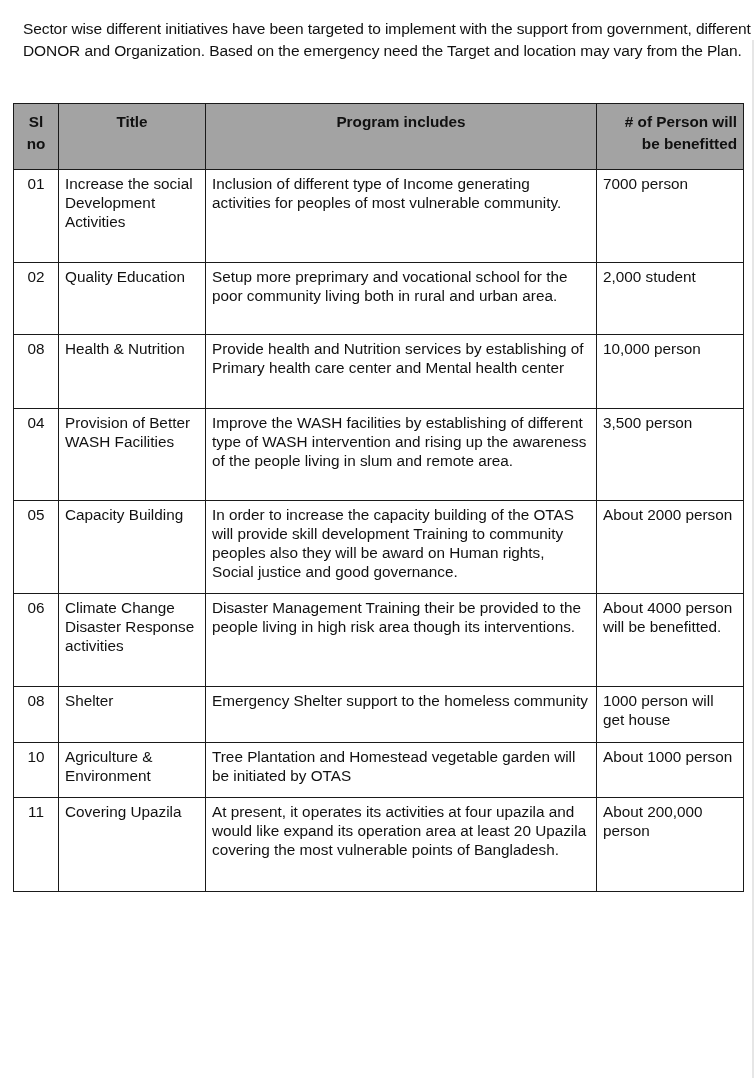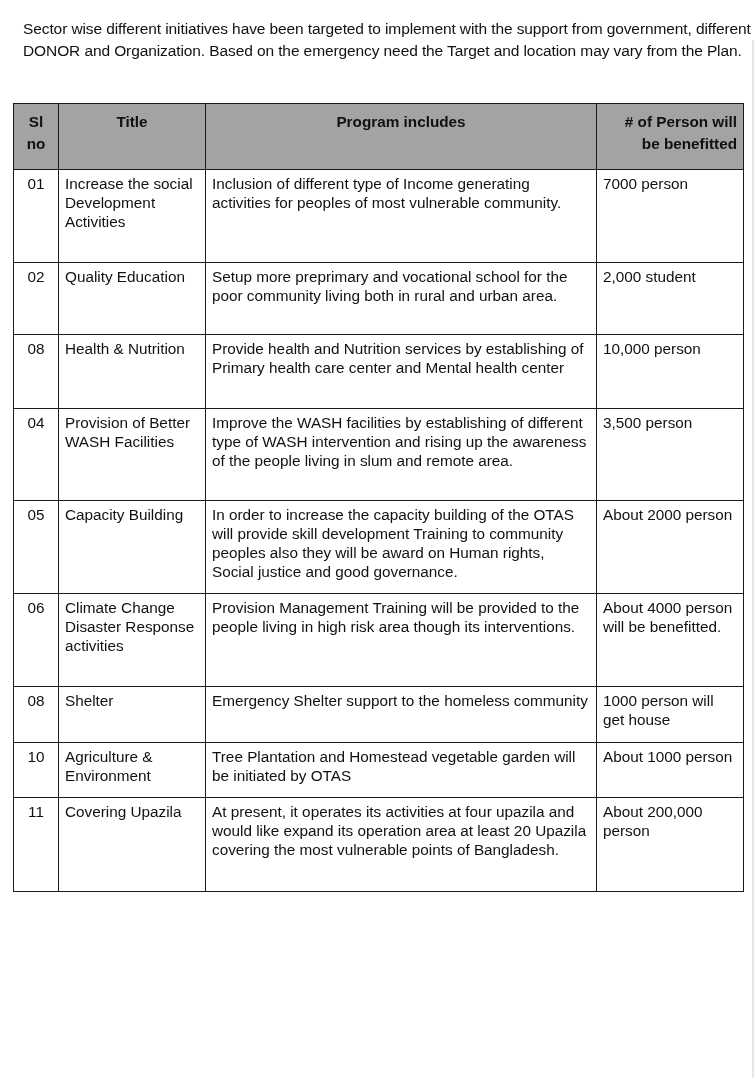--- a/index.html
+++ b/index.html
@@ -67,21 +67,21 @@
     </tr>
     <tr style="height:93px">
       <td class="sl">05</td>
       <td>Capacity Building</td>
       <td>In order to increase the capacity building of the OTAS will provide skill development Training to community peoples also they will be award on Human rights, Social justice and good governance.</td>
       <td>About 2000 person</td>
     </tr>
     <tr style="height:93px">
       <td class="sl">06</td>
       <td>Climate Change Disaster Response activities</td>
-      <td>Provision Management Training will be provided to the people living in high risk area though its interventions.</td>
+      <td>Disaster Management Training their be provided to the people living in high risk area though its interventions.</td>
       <td>About 4000 person will be benefitted.</td>
     </tr>
     <tr style="height:56px">
       <td class="sl">08</td>
       <td>Shelter</td>
       <td>Emergency Shelter support   to the homeless community</td>
       <td>1000 person will get house</td>
     </tr>
     <tr style="height:55px">
       <td class="sl">10</td>

